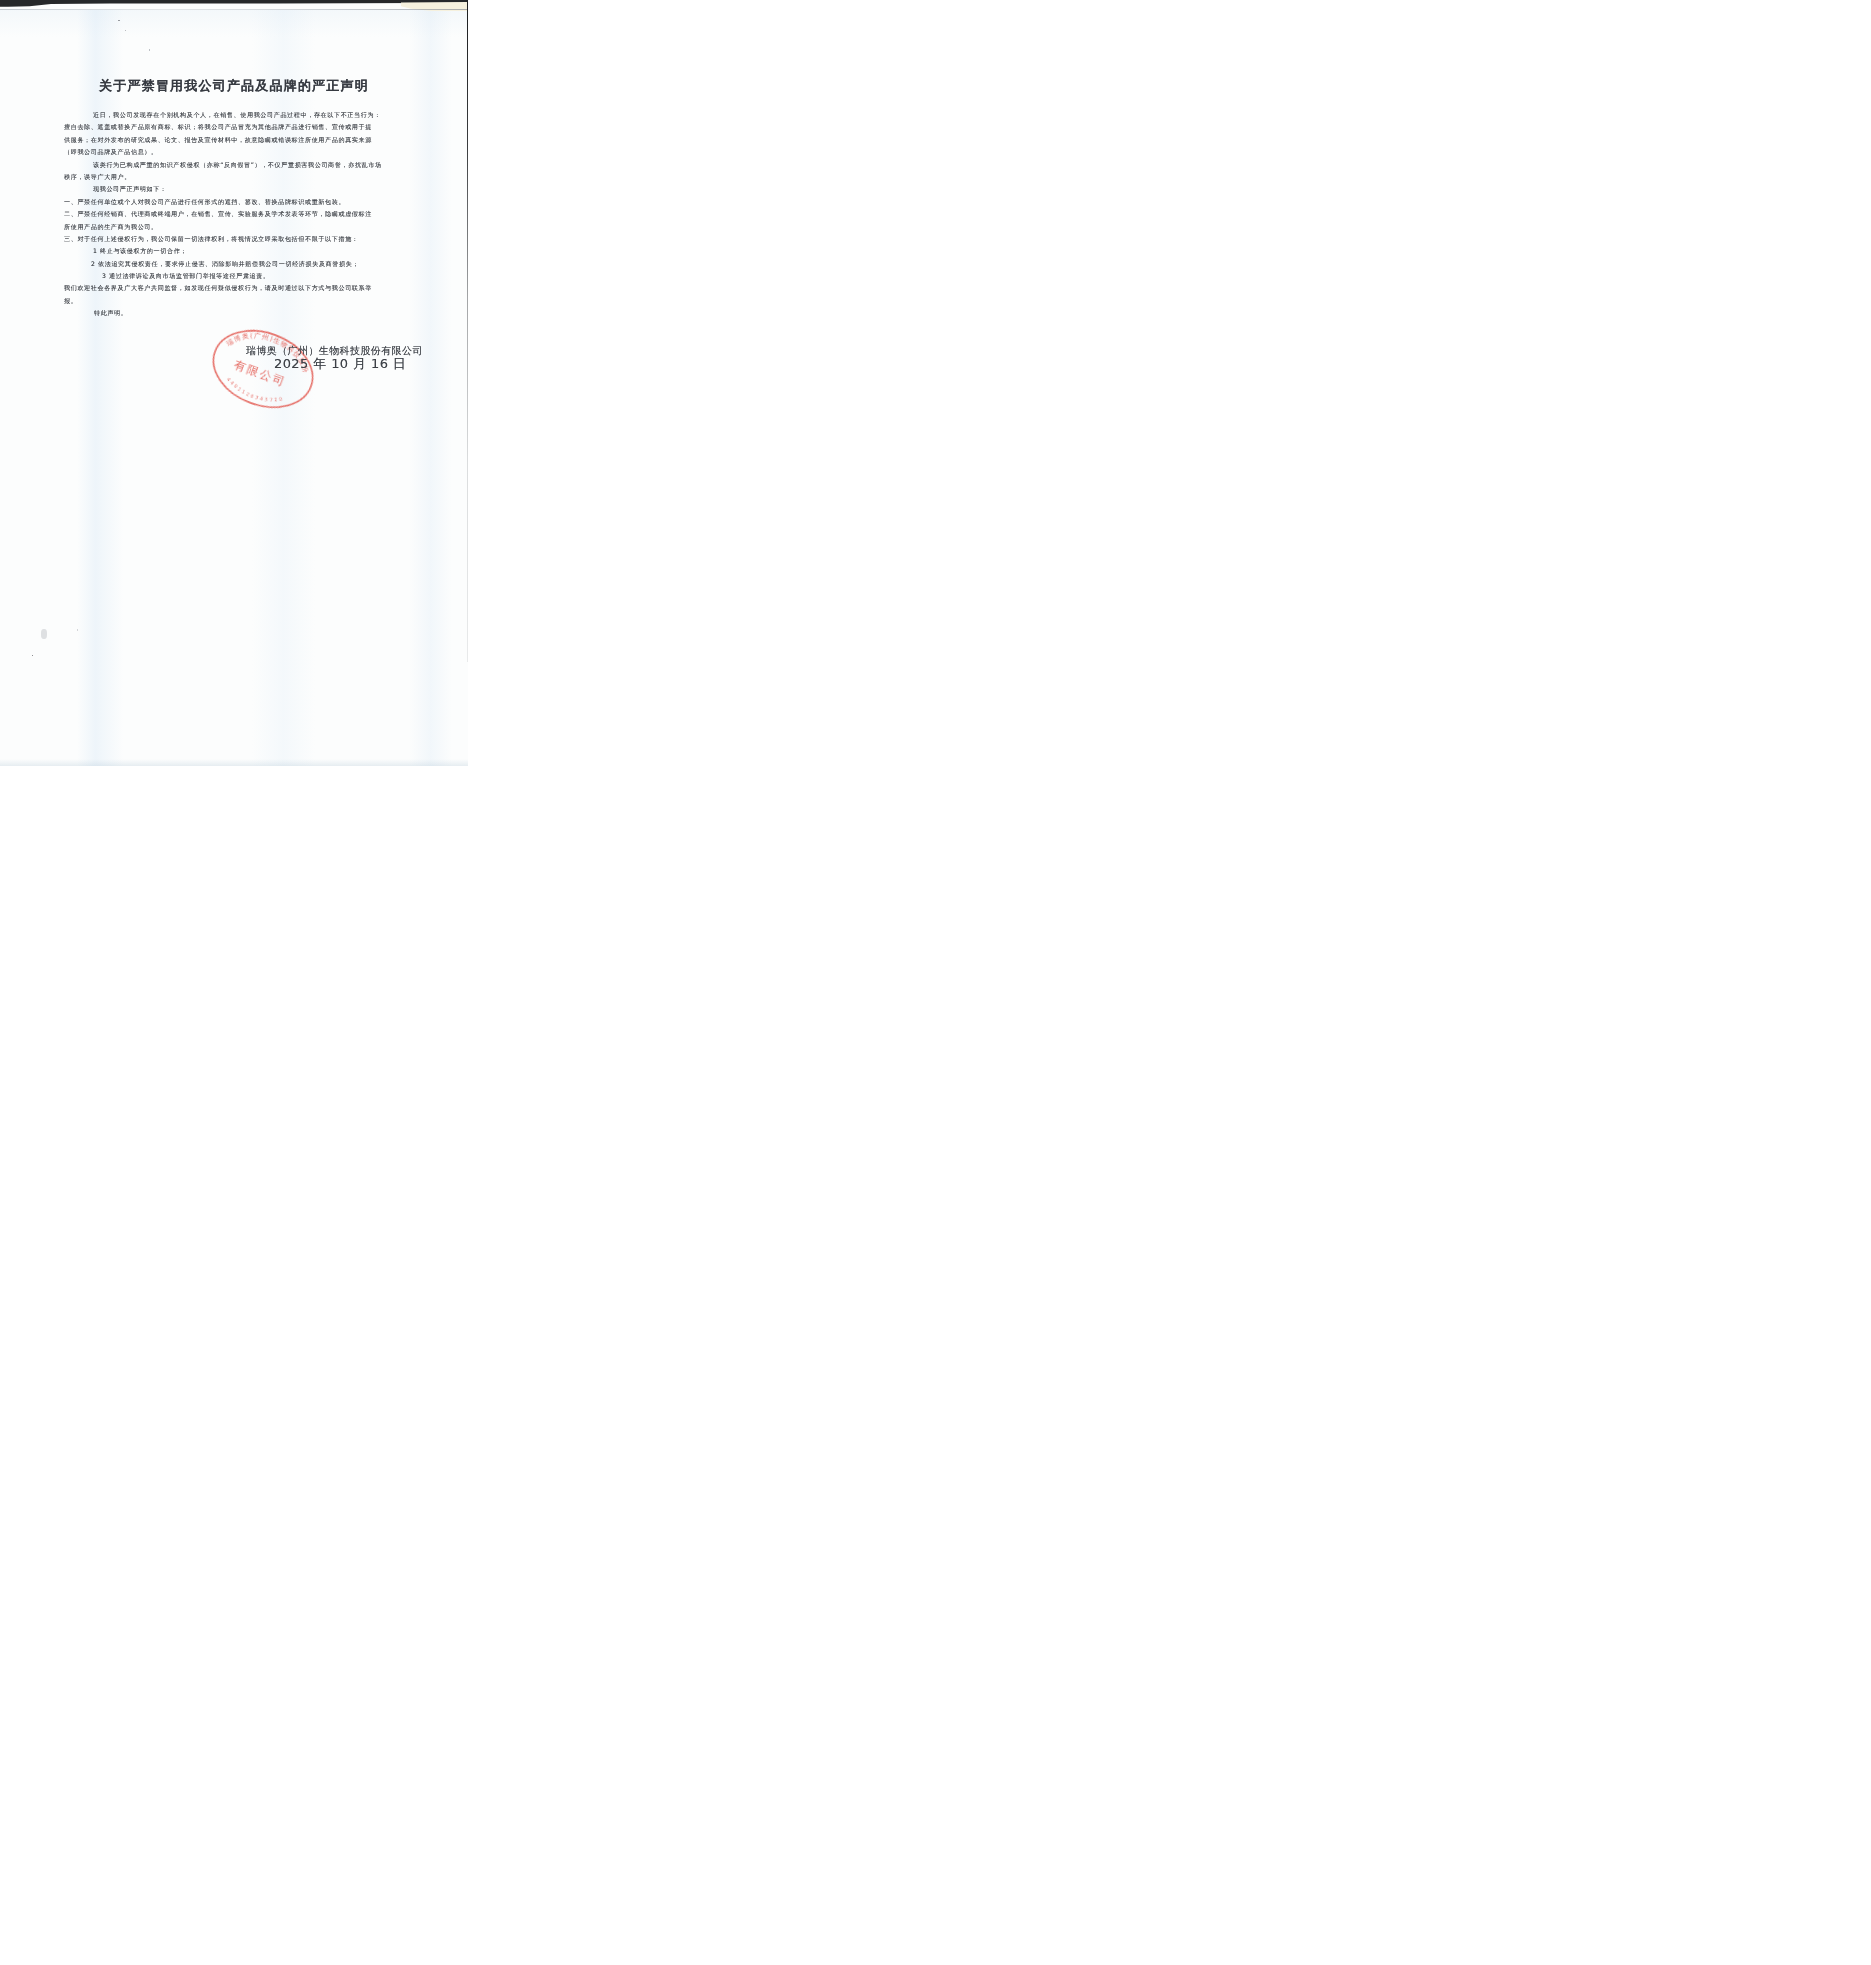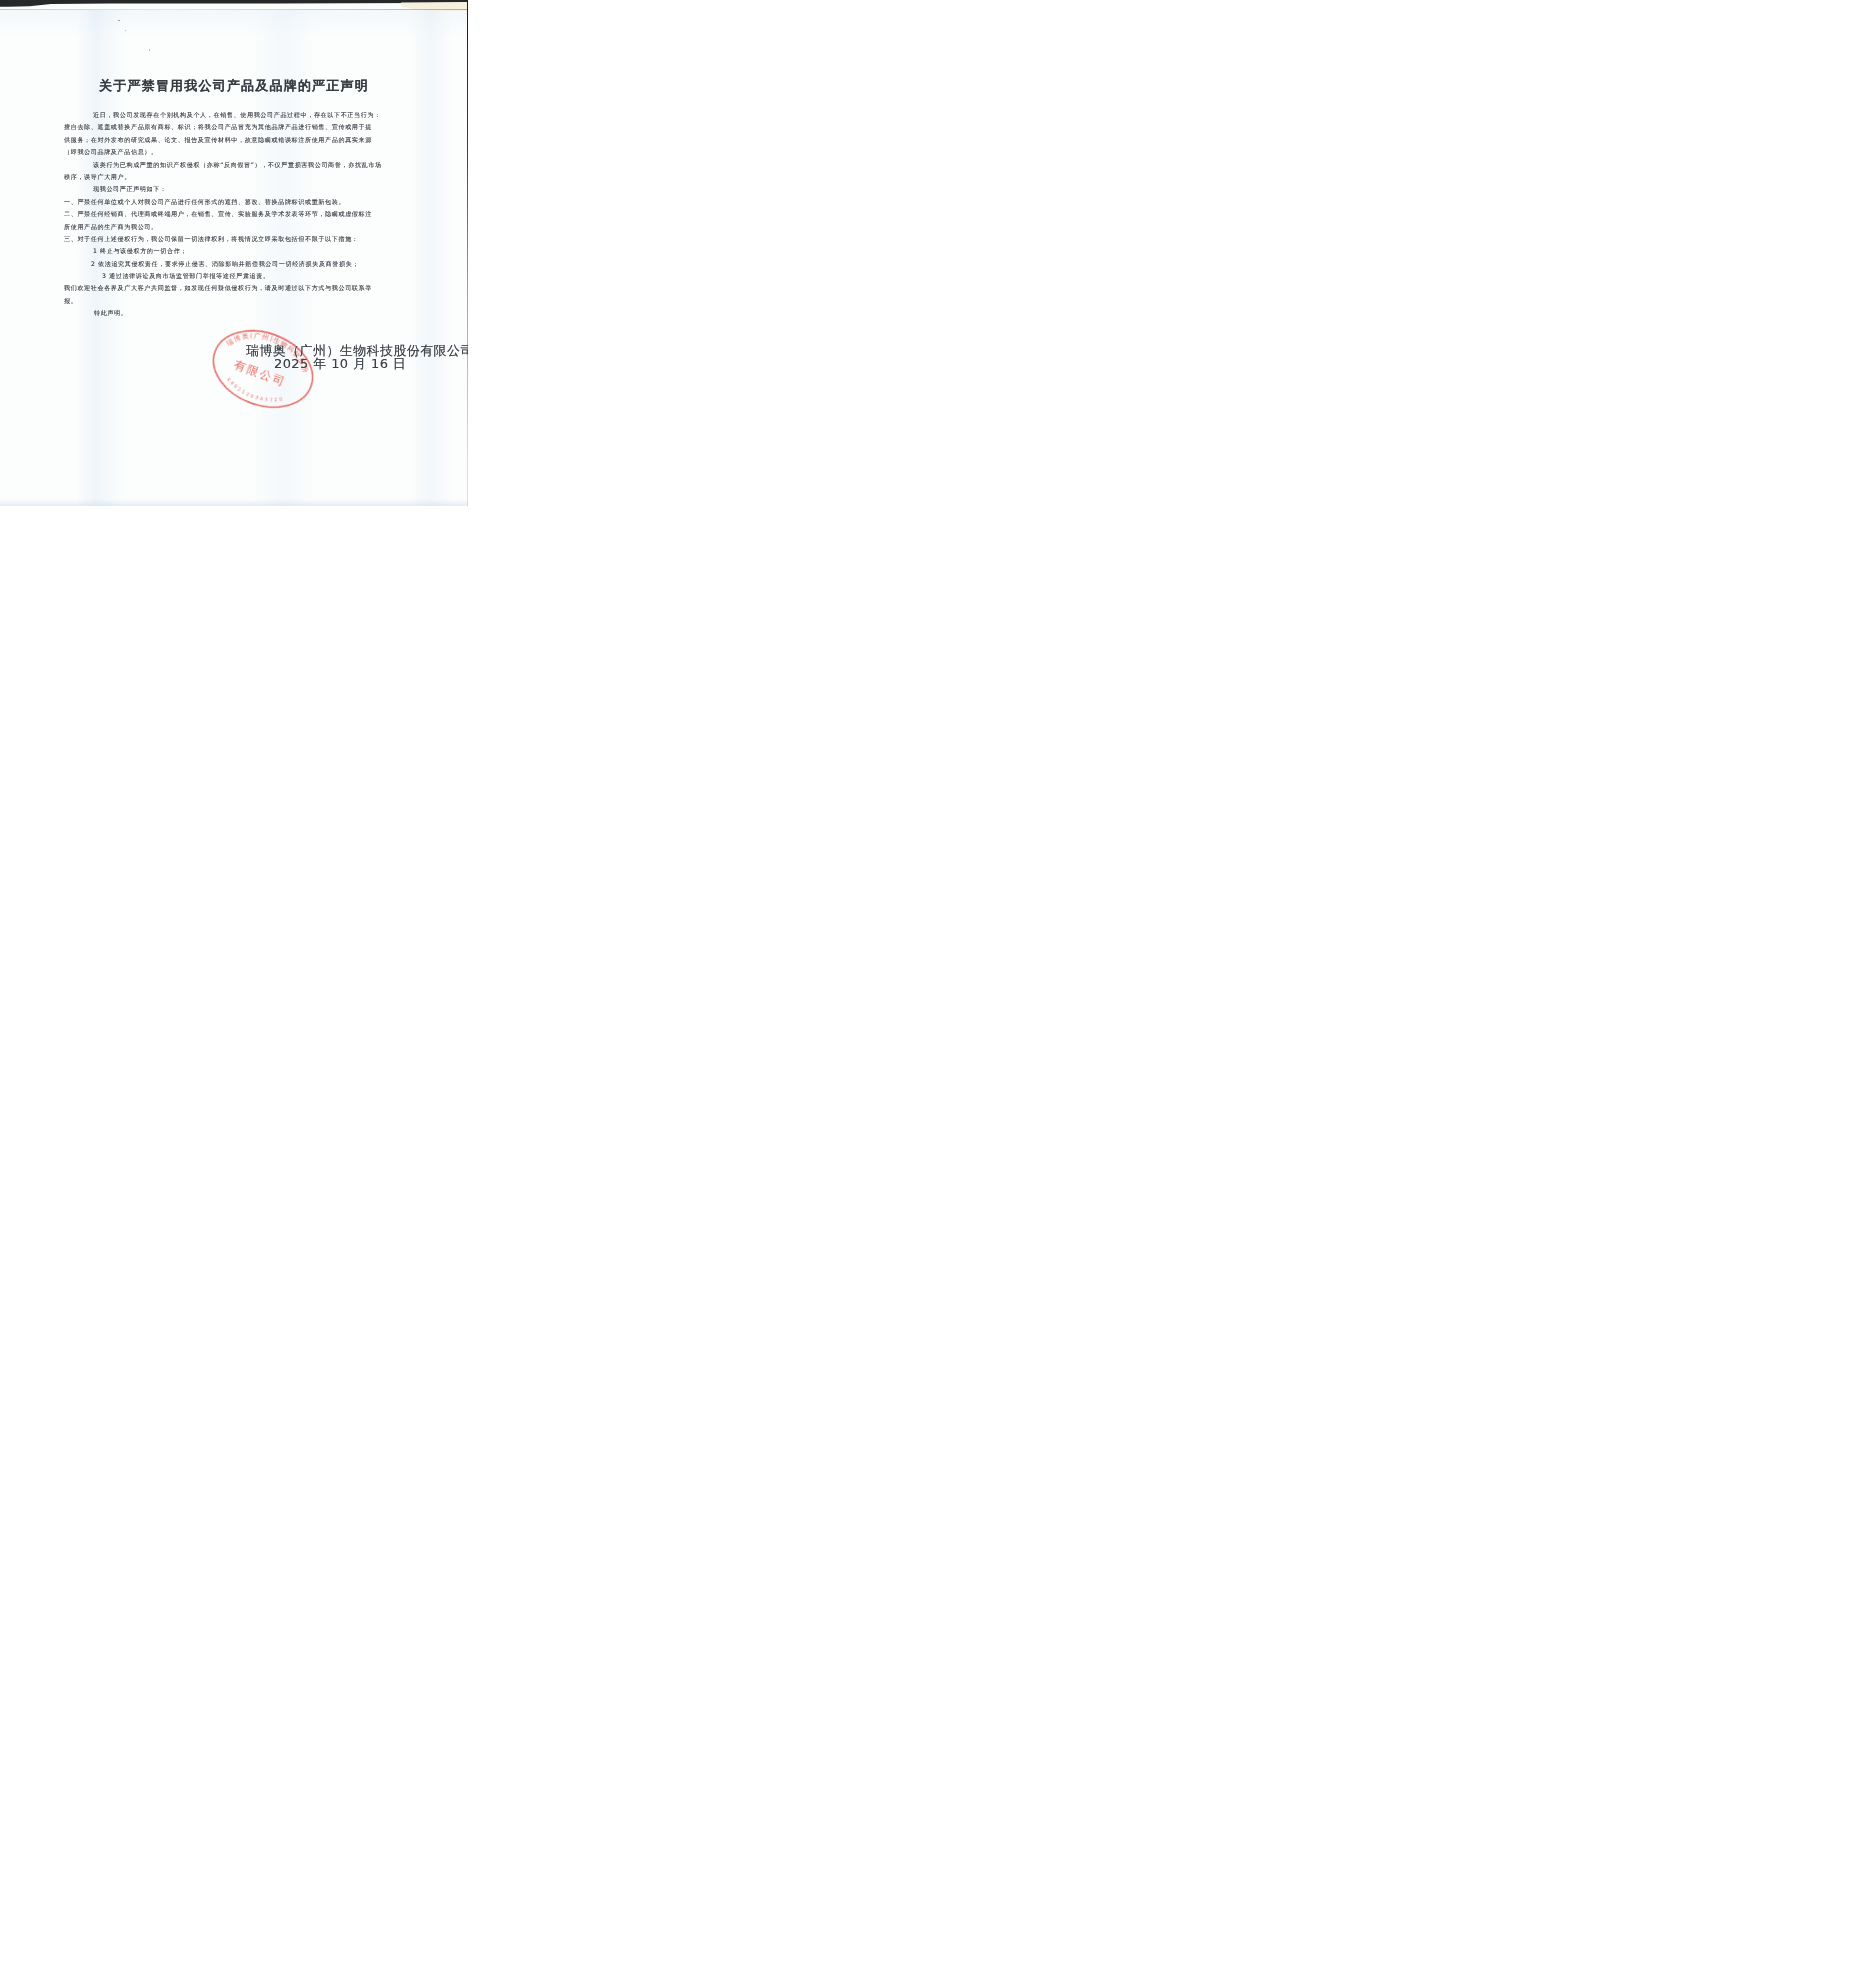--- a/index.html
+++ b/index.html
@@ -1,17 +1,17 @@
 <!DOCTYPE html>
 <html style="font-size:6.3px"><head>
 <meta charset="utf-8">
 <style>
   html,body{margin:0;padding:0;background:#ffffff;}
   .page{
-    position:relative; width:468px; height:506px; overflow:hidden;
+    position:relative; width:468px; height:766px; overflow:hidden;
     background:#fcfdfd;
     font-family:"DejaVu Sans","Liberation Sans",sans-serif;
     color:#3d4147;
   }
   
   .scan-bar{
     position:absolute; left:0; top:0; width:468px; height:7px; background:#26282a;
     clip-path:polygon(0 0,468px 0,468px 2.8px,424px 3.1px,275px 3.5px,110px 3.5px,51px 3.9px,29.5px 6.3px,7.9px 6.7px,0 6.7px);
   }
   
@@ -37,21 +37,21 @@
   
   .title{
     position:absolute; left:0; top:77px; width:468px; height:17.3px; line-height:17.3px;
     text-align:center; font-size:13px; font-weight:700; letter-spacing:1.2px; color:#363a41;
     white-space:nowrap; text-shadow:0 0 0.2px rgba(54,58,65,.7);
   }
   .body-text{position:absolute; left:64px; top:109px; width:354px; font-size:6.1px; color:#3d4147;}
   .body-text .line{height:12.4px; line-height:12.4px; letter-spacing:0.6px; white-space:nowrap;
     text-shadow:0 0 0.2px rgba(61,65,71,.6);}
   .sig-company{position:absolute; left:246px; top:346px; height:10.2px; line-height:10.2px;
-    font-size:13px; letter-spacing:0.4px; white-space:nowrap; z-index:3; text-shadow:0 0 0.2px rgba(61,65,71,.6);text-align:center;}
+    font-size:10px; letter-spacing:0.4px; white-space:nowrap; z-index:3; text-shadow:0 0 0.2px rgba(61,65,71,.6);text-align:center;}
   .sig-date{position:absolute; left:274px; top:359px; height:10.2px; line-height:10.2px;
     font-size:13px; letter-spacing:0.4px; white-space:nowrap; z-index:3; text-shadow:0 0 0.2px rgba(61,65,71,.6);}
   
   .stamp{position:absolute; left:200px; top:318px; width:126px; height:102px; z-index:2;}
   
   .speck{position:absolute; border-radius:50%;}
   .sp1{left:118px; top:20px; width:1.6px; height:1.2px; background:rgba(70,74,80,.65);}
   .sp2{left:125px; top:30px; width:0.8px; height:0.8px; background:rgba(90,94,100,.6);}
   .sp3{left:149px; top:49px; width:0.6px; height:1.6px; background:rgba(110,118,128,.5);}
   .smudge{left:41px; top:629px; width:6.3px; height:10.2px; background:rgba(118,124,134,.22); filter:blur(0.4px); border-radius:40%;}

